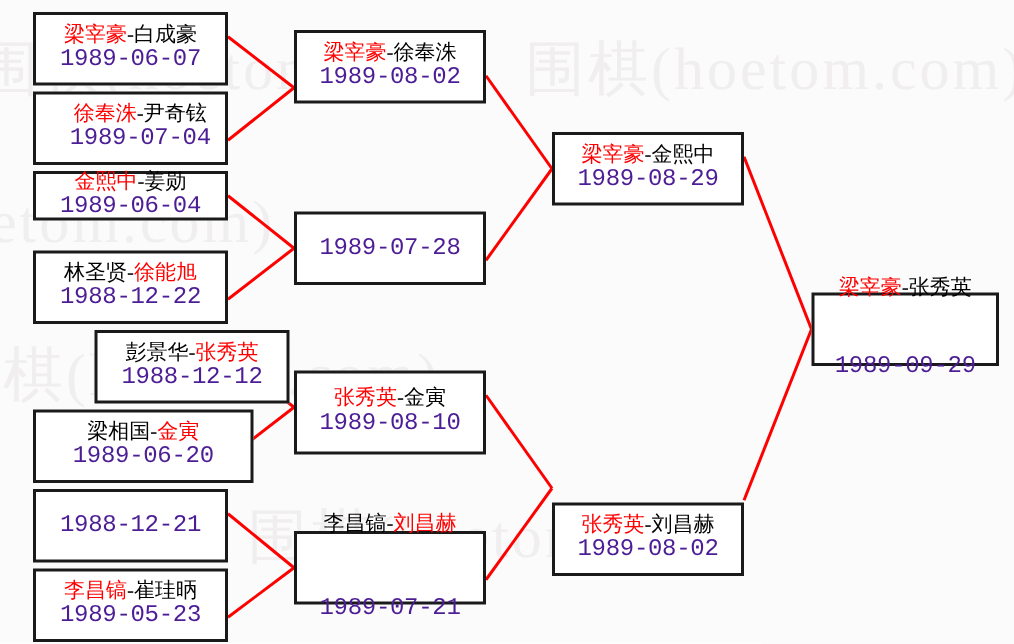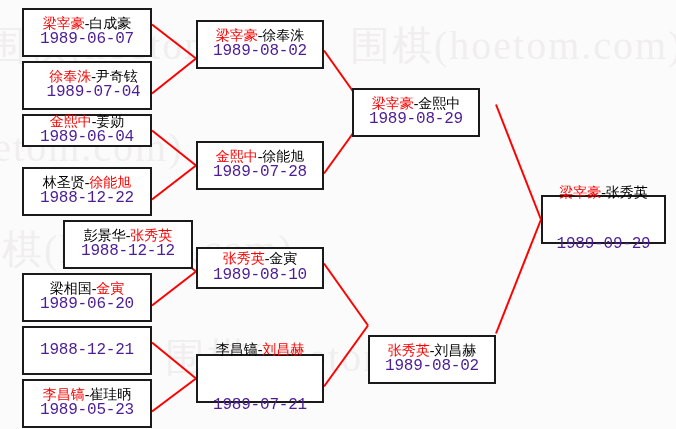--- a/index.html
+++ b/index.html
@@ -117,48 +117,47 @@
         <div class="date">1989-06-04</div>
       </div>
       <div class="match" style="left: 22px; top: 167px; width: 130px; height: 49px;">
         <div class="players"><span class="p ">林圣贤</span><span class="sep">-</span><span class="p win">徐能旭</span></div>
         <div class="date">1988-12-22</div>
       </div>
       <div class="match" style="left: 22px; top: 220px; width: 130px; height: 49px; margin-left: 41px;">
         <div class="players"><span class="p ">彭景华</span><span class="sep">-</span><span class="p win">张秀英</span></div>
         <div class="date">1988-12-12</div>
       </div>
-      <div class="match" style="left: 22px; top: 273px; width: 130px; height: 49px;">
+      <div class="match" style="left: 22px; top: 273px; width: 147px; height: 49px;">
         <div class="players"><span class="p ">梁相国</span><span class="sep">-</span><span class="p win">金寅</span></div>
         <div class="date">1989-06-20</div>
       </div>
       <div class="match" style="left: 22px; top: 326px; width: 130px; height: 49px;">
         <div class="date">1988-12-21</div>
       </div>
       <div class="match" style="left: 22px; top: 379px; width: 130px; height: 49px;">
         <div class="players"><span class="p win">李昌镐</span><span class="sep">-</span><span class="p ">崔珪昞</span></div>
         <div class="date">1989-05-23</div>
       </div>
       <div class="match" style="left: 196px; top: 20px; width: 128px; height: 49px;">
         <div class="players"><span class="p win">梁宰豪</span><span class="sep">-</span><span class="p ">徐奉洙</span></div>
         <div class="date">1989-08-02</div>
       </div>
       <div class="match" style="left: 196px; top: 141px; width: 128px; height: 49px;">
-        <div class="players"><span class="p win">金熙中</span><span class="sep">-</span><span class="p ">徐能旭</span></div>
         <div class="date">1989-07-28</div>
       </div>
-      <div class="match" style="left: 196px; top: 247px; width: 128px; height: 42px;">
+      <div class="match" style="left: 196px; top: 247px; width: 128px; height: 56px;">
         <div class="players"><span class="p win">张秀英</span><span class="sep">-</span><span class="p ">金寅</span></div>
         <div class="date">1989-08-10</div>
       </div>
       <div class="match" style="left: 196px; top: 354px; width: 128px; height: 49px; gap: 40px;">
         <div class="players"><span class="p ">李昌镐</span><span class="sep">-</span><span class="p win">刘昌赫</span></div>
         <div class="date">1989-07-21</div>
       </div>
-      <div class="match" style="left: 352px; top: 88px; width: 128px; height: 49px; text-align: center;">
+      <div class="match" style="left: 368px; top: 88px; width: 128px; height: 49px; text-align: center;">
         <div class="players"><span class="p win">梁宰豪</span><span class="sep">-</span><span class="p ">金熙中</span></div>
         <div class="date">1989-08-29</div>
       </div>
       <div class="match" style="left: 368px; top: 301px; width: 128px; height: 49px; margin-top: 34px;">
         <div class="players"><span class="p win">张秀英</span><span class="sep">-</span><span class="p ">刘昌赫</span></div>
         <div class="date">1989-08-02</div>
       </div>
       <div class="match" style="left: 541px; top: 195px; width: 125px; height: 49px; gap: 36px;">
         <div class="players"><span class="p win">梁宰豪</span><span class="sep">-</span><span class="p ">张秀英</span></div>
         <div class="date">1989-09-29</div>

